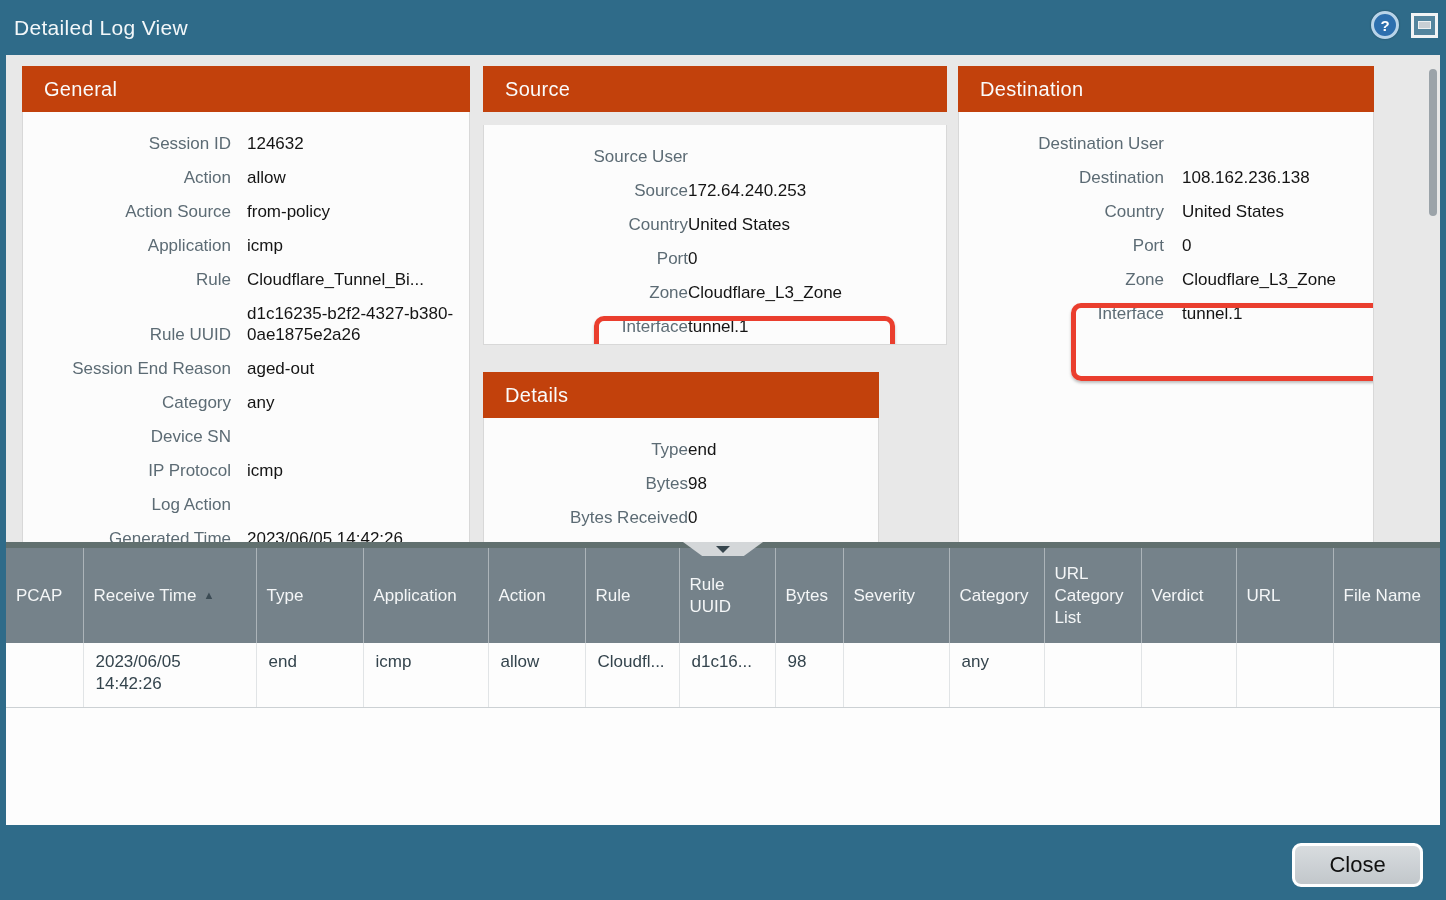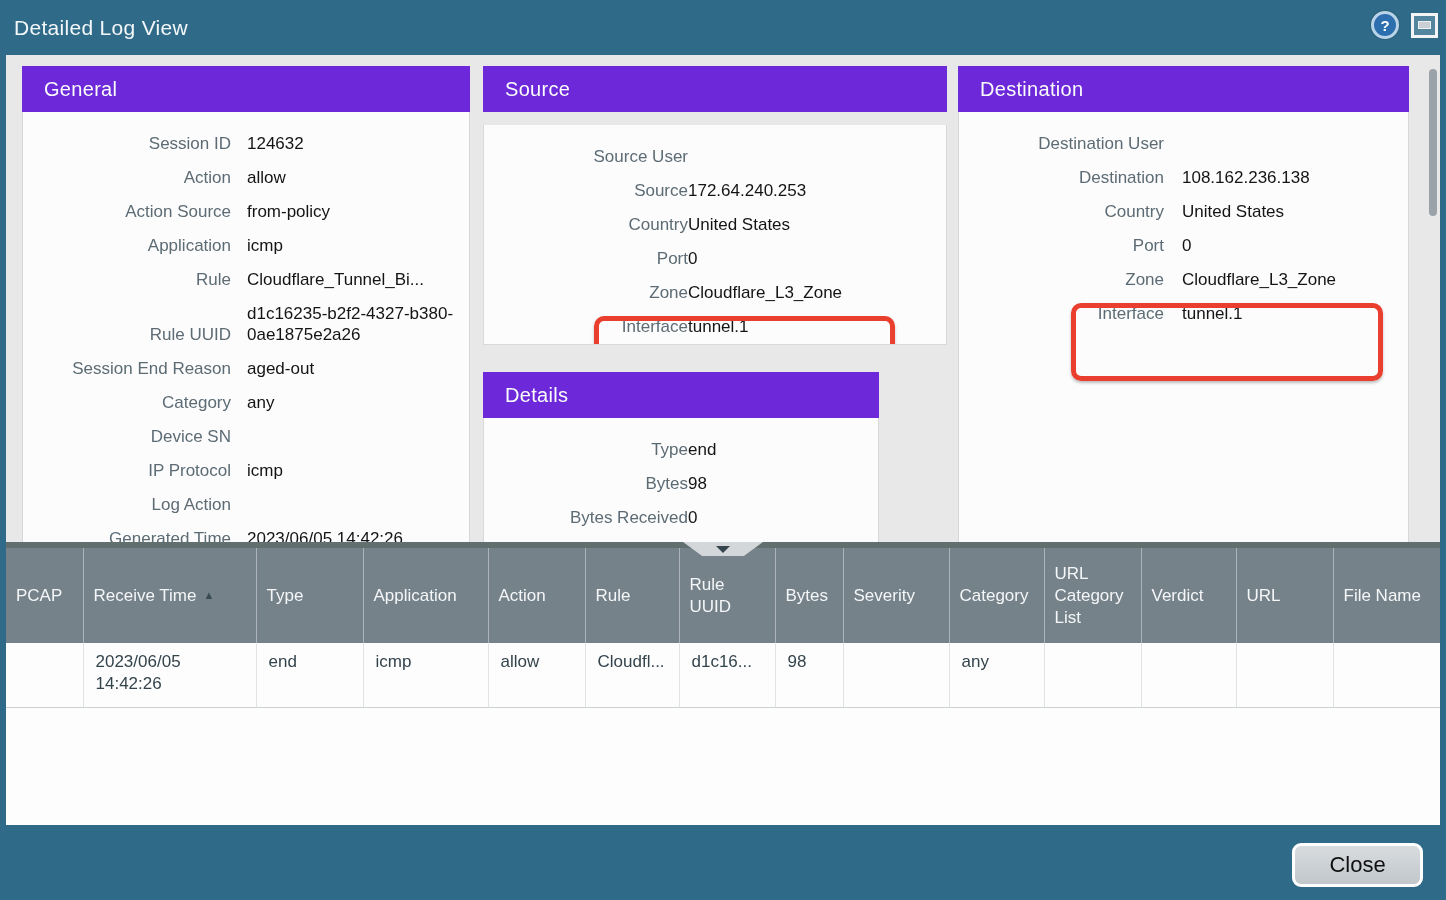--- a/index.html
+++ b/index.html
@@ -32,37 +32,37 @@
   }
   .restore-icon .inner { width:13px; height:8px; background:#c9cfd4; border:1px solid #eef1f2; }
 
   
   .content {
     position:absolute; top:55px; left:6px; right:6px; height:493px;
     background:#e8e8e8; overflow:hidden;
   }
   .panel { position:absolute; display:flex; flex-direction:column; }
   .panel-header {
-    height:46px; background:#6d28d9; color:#fafbfb;
+    height:46px; background:#c2410c; color:#fafbfb;
     font-size:20px; font-weight:400; letter-spacing:.3px;
     display:flex; align-items:center; padding-left:22px; flex:none;
   }
   .panel-body {
     flex:1; background:#fcfcfc; border:1px solid #d8d8d8; border-top:none;
     padding-top:14px; overflow:hidden; position:relative;
   }
   .field-row { display:flex; align-items:flex-end; padding:7px 0 6px 0; line-height:21px; font-size:17px; }
   .field-label { flex:none; text-align:right; color:#5c6b74; }
   .field-value { flex:1; color:#141414; word-break:break-word; padding-right:10px; }
   .panel.general   { left:16px;  top:11px; width:448px; bottom:0; }
   .panel.general .field-label { width:208px; margin-right:16px; }
   .panel.source    { left:477px; top:11px; width:464px; height:279px;gap:13px; }
   .panel.source .field-label, .panel.details .field-label { width:204px; }
   .panel.details   { left:477px; top:317px; width:396px; bottom:4px; }
-  .panel.destination { left:952px; top:11px; width:451px; bottom:0; }
+  .panel.destination { left:952px; top:11px; width:416px; bottom:0; }
   .panel.destination .field-label { width:205px; margin-right:18px; }
   .highlight-box {
     position:absolute; border:5px solid #ea3e2e; border-radius:10px;
     box-shadow:0 2px 3px rgba(0,0,0,.25); pointer-events:none;
   }
   .panel.source .highlight-box { left:110px; top:191px; width:301px; height:78px; }
   .panel.destination .highlight-box { left:112px; top:191px; width:312px; height:78px; }
 
   .scrollbar-thumb {
     position:absolute; right:3px; top:14px; width:8px; height:147px;

